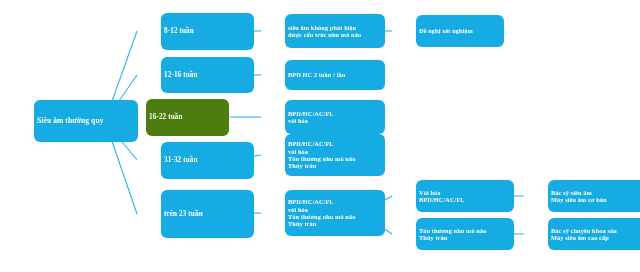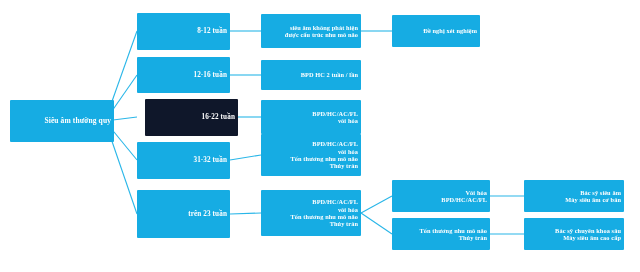--- a/index.html
+++ b/index.html
@@ -20,31 +20,32 @@
     left: 0;
     top: 0;
     width: 640px;
     height: 272px;
     pointer-events: none;
   }
   .node {
     position: absolute;
     box-sizing: border-box;
     background: #16ACE3;
-    border-radius: 1px;
+    border-radius: 6px;
     color: #ffffff;
     display: flex;
     align-items: center;
     justify-content: center;
-    text-align: right;
+    text-align: left;
     font-weight: bold;
     line-height: 1.18;
     letter-spacing: 0.1px;
     padding: 2px 3px;
     z-index: 2;
+    margin-left: 24px;
   }
   .node .lines {
     width: 100%;
     white-space: pre-line;
   }
   .n-root   { font-size: 7.5px; }
   .n-week   { font-size: 7.2px; }
   .n-mid    { font-size: 6.3px; }
   .n-right  { font-size: 6.3px; }
   .n-far    { font-size: 6.3px; }
@@ -73,21 +74,21 @@
   <div id="nodes">
       <div class="node n-root" style="left: 10px; top: 100px; width: 104px; height: 42px; background: rgb(22, 172, 227); color: rgb(255, 255, 255);">
         <span class="lines">Siêu âm thường quy</span>
       </div>
       <div class="node n-week" style="left: 137px; top: 13px; width: 93px; height: 37px; background: rgb(22, 172, 227); color: rgb(255, 255, 255);">
         <span class="lines">8-12 tuần</span>
       </div>
       <div class="node n-week" style="left: 137px; top: 57px; width: 93px; height: 36px; background: rgb(22, 172, 227); color: rgb(255, 255, 255);">
         <span class="lines">12-16 tuần</span>
       </div>
-      <div class="node n-week" style="left: 145px; top: 99px; width: 93px; height: 37px; background: #0f172a; color: rgb(255, 255, 255);">
+      <div class="node n-week" style="left: 122px; top: 99px; width: 83px; height: 37px; background: #4d7c0f; color: rgb(255, 255, 255);">
         <span class="lines">16-22 tuần</span>
       </div>
       <div class="node n-week" style="left: 137px; top: 142px; width: 93px; height: 37px; background: rgb(22, 172, 227); color: rgb(255, 255, 255);">
         <span class="lines">31-32 tuần</span>
       </div>
       <div class="node n-week" style="left: 137px; top: 190px; width: 93px; height: 48px; background: rgb(22, 172, 227); color: rgb(255, 255, 255);">
         <span class="lines">trên 23 tuần</span>
       </div>
       <div class="node n-mid" style="left: 261px; top: 14px; width: 100px; height: 34px; background: rgb(22, 172, 227); color: rgb(255, 255, 255);">
         <span class="lines">siêu âm không phát hiện

